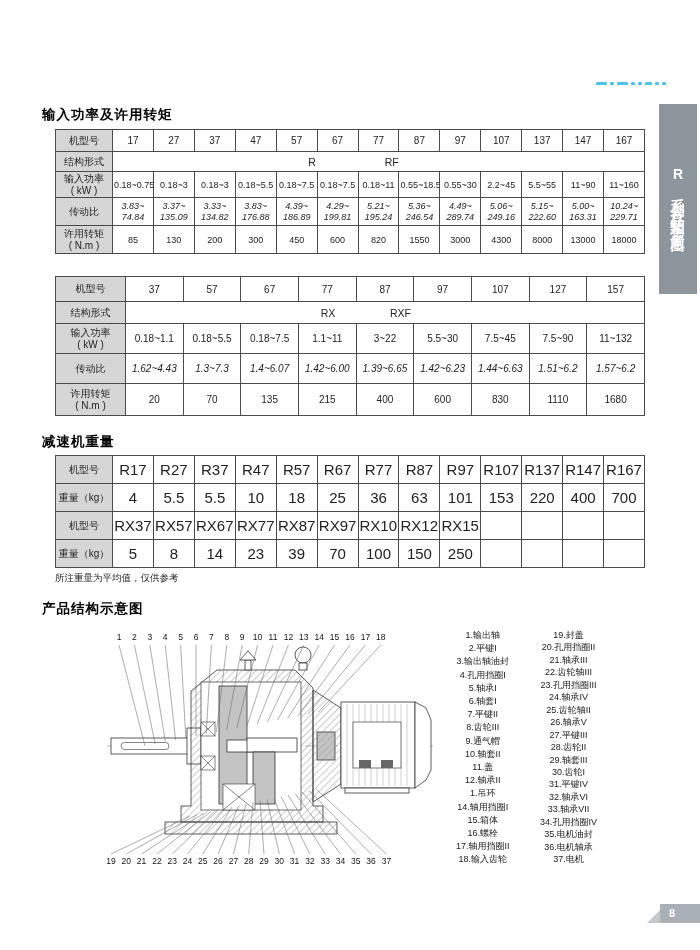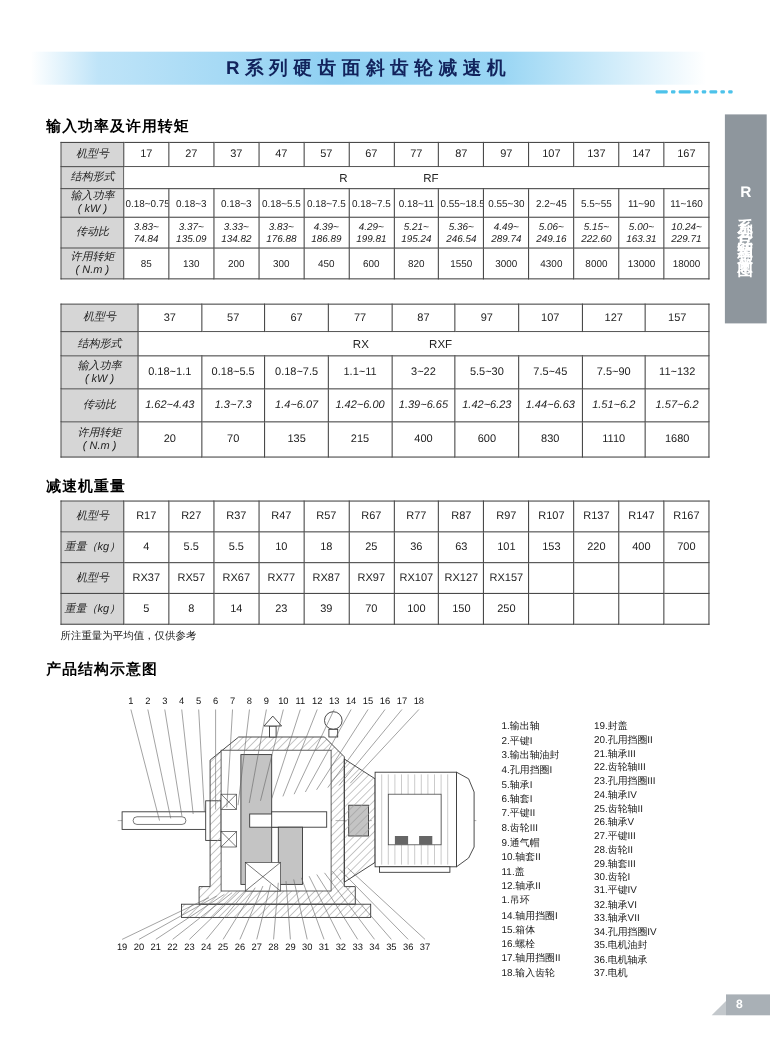--- a/index.html
+++ b/index.html
@@ -27,58 +27,55 @@
   .h-sec{position:absolute;font-size:13.5px;font-weight:bold;color:#000;letter-spacing:1px;}
   #h-power{left:42px;top:106px;}
   #h-weight{left:42px;top:433px;}
   #h-diagram{left:42px;top:600px;}
 
   
   table.spec{position:absolute;border-collapse:collapse;table-layout:fixed;width:590px;left:55px;}
   #t1{top:129px;} #t2{top:276px;} #t3{top:455px;}
   .spec th,.spec td{border:1px solid #4a4a4a;text-align:center;vertical-align:middle;
     padding:0 1px;font-size:9px;color:#222;overflow:hidden;}
-  .spec th{background:#d6d6d6;font-weight:normal;white-space:pre-line;font-size:10px;line-height:1.15;font-style:italic;}
+  .spec th{background:#d6d6d6;font-weight:normal;white-space:pre-line;font-size:10px;line-height:1.15;}
   .spec td{background:#fff;}
   .r-model td{font-size:10px;}
   .r-ratio td{white-space:pre-line;line-height:1.15;font-style:italic;}
   
   #t1 .r-model{height:22px;} #t1 .r-struct{height:20px;} #t1 .r-power{height:26px;}
   #t1 .r-ratio{height:28px;} #t1 .r-torque{height:28px;}
   #t2 .r-model{height:25px;} #t2 .r-struct{height:22px;} #t2 .r-power{height:30px;}
   #t2 .r-ratio{height:30px;} #t2 .r-torque{height:32px;}
   #t2 td{font-size:10px;}
-  #t3 tr{height:28px;} #t3 td{font-size:10px;}
+  #t3 tr{height:28px;} #t3 td{font-size:15px;}
   .struct-cell{position:relative;}
   .struct-cell span{position:absolute;top:50%;transform:translate(-50%,-50%);font-size:10.5px;}
   #t1 .struct-a{left:37.5%;} #t1 .struct-b{left:52.5%;}
   #t2 .struct-a{left:39%;}  #t2 .struct-b{left:53%;}
 
   .note{position:absolute;left:55px;top:572px;font-size:9.5px;color:#222;}
 
   
   #diagram{position:absolute;left:95px;top:626px;width:345px;height:250px;}
-  .parts-col{position:absolute;top:654px;font-size:9px;color:#1a1a1a;}
+  .parts-col{position:absolute;top:629px;font-size:9px;color:#1a1a1a;text-align:center;}
   #parts1{left:456px;} #parts1 .part-line{line-height:13.2px;}
   #parts2{left:540px;} #parts2 .part-line{line-height:12.45px;}
 
   
   .page-tab{position:absolute;left:660px;top:904px;width:40px;height:19px;background:#a9b0b6;
     color:#fff;font-weight:bold;font-size:11px;line-height:19px;padding-left:9px;box-sizing:border-box;}
   .page-tri{position:absolute;left:647px;top:910px;width:0;height:0;
     border-bottom:13px solid #c3c8cc;border-left:13px solid transparent;}
 </style>
 </head>
 <body>
 
 <div class="page">
 
-  <div class="banner">
-    <span class="title">R系列硬齿面斜齿轮减速机</span>
-  </div>
 
   <div class="brand">
     <i style="width:11px"></i>
       <i style="width:4px"></i>
       <i style="width:11px"></i>
       <i style="width:4px"></i>
     <i style="width:4px"></i>
       <i style="width:7px"></i>
       <i style="width:4px"></i>
       <i style="width:4px"></i>

